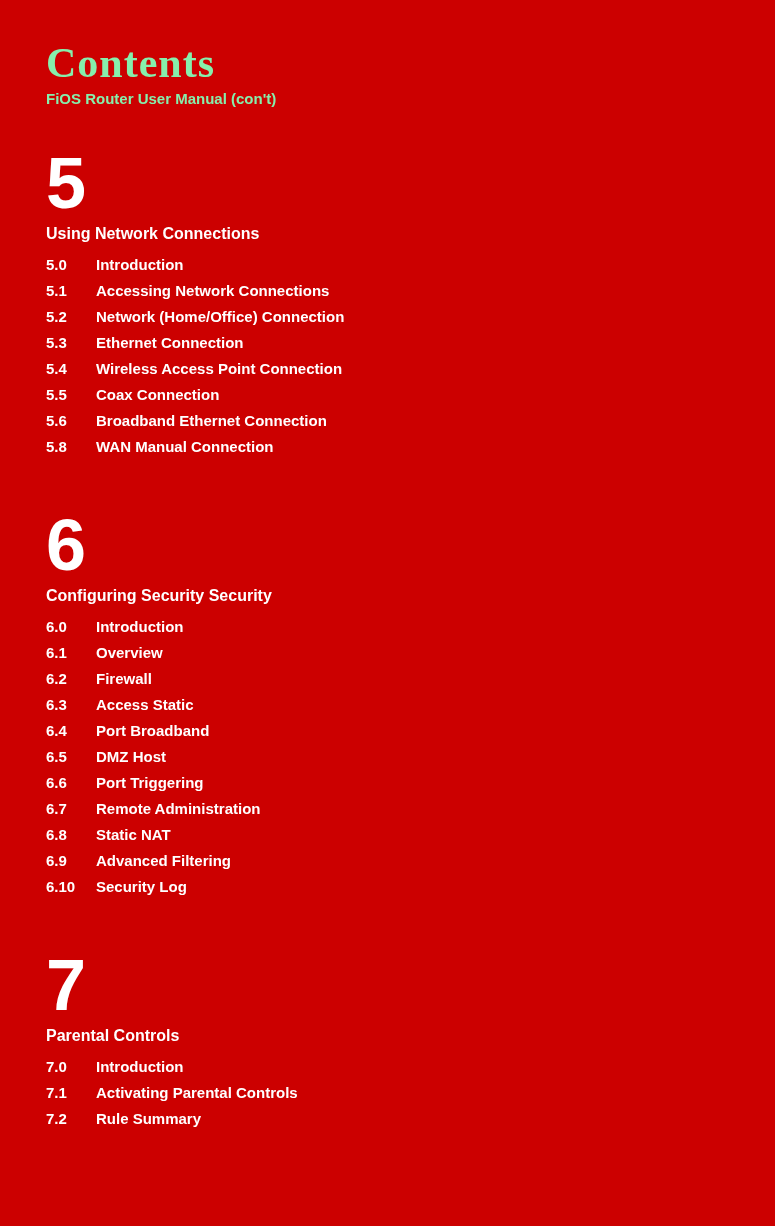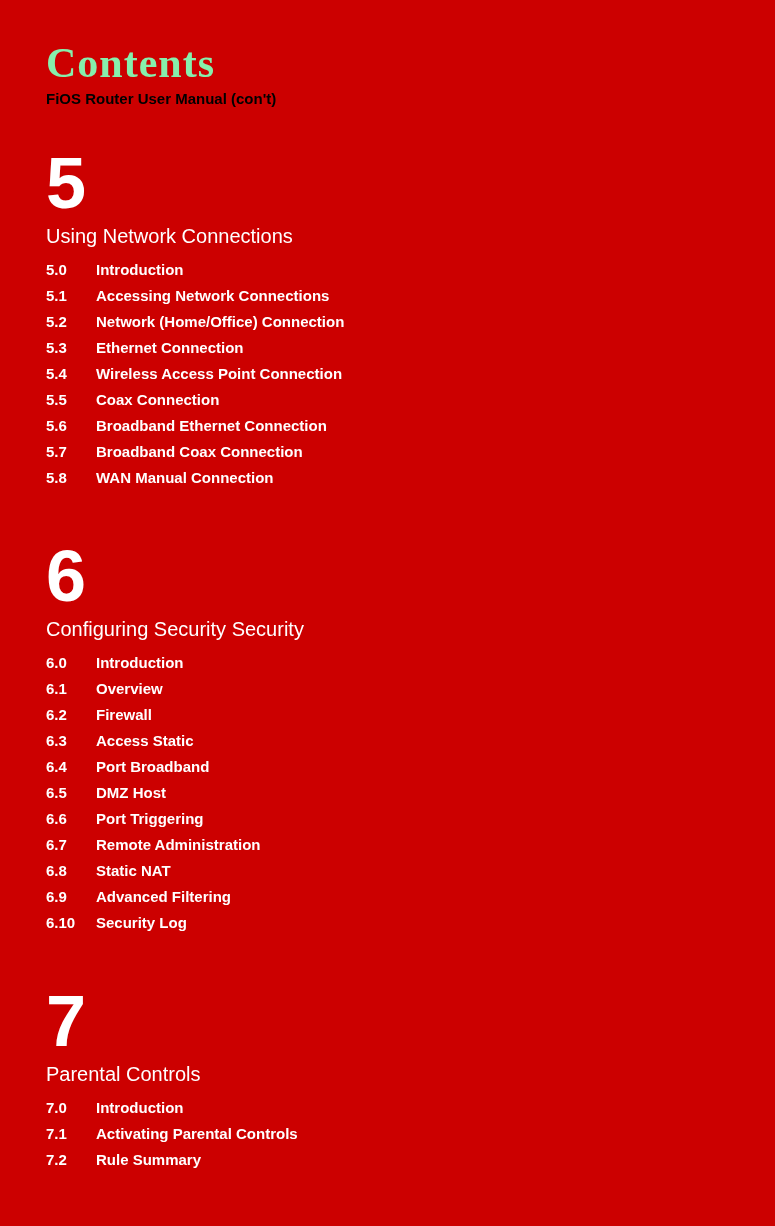--- a/index.html
+++ b/index.html
@@ -26,40 +26,40 @@
       font-weight: bold;
       color: #86efac;
       font-family: Georgia, 'Times New Roman', serif;
       letter-spacing: 1px;
       line-height: 1.1;
     }
 
     .subtitle {
       font-size: 15px;
       font-weight: bold;
-      color: #000000;
+      color: #86efac;
       margin-top: 4px;
     }
 
     .chapter {
       margin-bottom: 50px;
     }
 
     .chapter-number {
       font-size: 72px;
       font-weight: bold;
       color: #ffffff;
       line-height: 1;
       margin-bottom: 6px;
       font-family: Arial, Helvetica, sans-serif;
     }
 
     .chapter-title {
-      font-size: 20px;
-      font-weight: normal;
+      font-size: 16px;
+      font-weight: bold;
       color: #ffffff;
       margin-bottom: 10px;
     }
 
     .toc-item {
       display: flex;
       align-items: flex-end;
       margin-bottom: 2px;
       font-size: 15px;
       color: #ffffff;
@@ -110,24 +110,20 @@
         <span class="toc-number">5.4</span>
         <span class="toc-label">Wireless Access Point Connection</span>
       </div>
       <div class="toc-item">
         <span class="toc-number">5.5</span>
         <span class="toc-label">Coax Connection</span>
       </div>
       <div class="toc-item">
         <span class="toc-number">5.6</span>
         <span class="toc-label">Broadband Ethernet Connection</span>
-      </div>
-      <div class="toc-item">
-        <span class="toc-number">5.7</span>
-        <span class="toc-label">Broadband Coax Connection</span>
       </div>
       <div class="toc-item">
         <span class="toc-number">5.8</span>
         <span class="toc-label">WAN Manual Connection</span>
       </div>
     </div>
     <div class="chapter">
       <div class="chapter-number">6</div>
       <div class="chapter-title">Configuring Security Security</div>
       <div class="toc-item">

